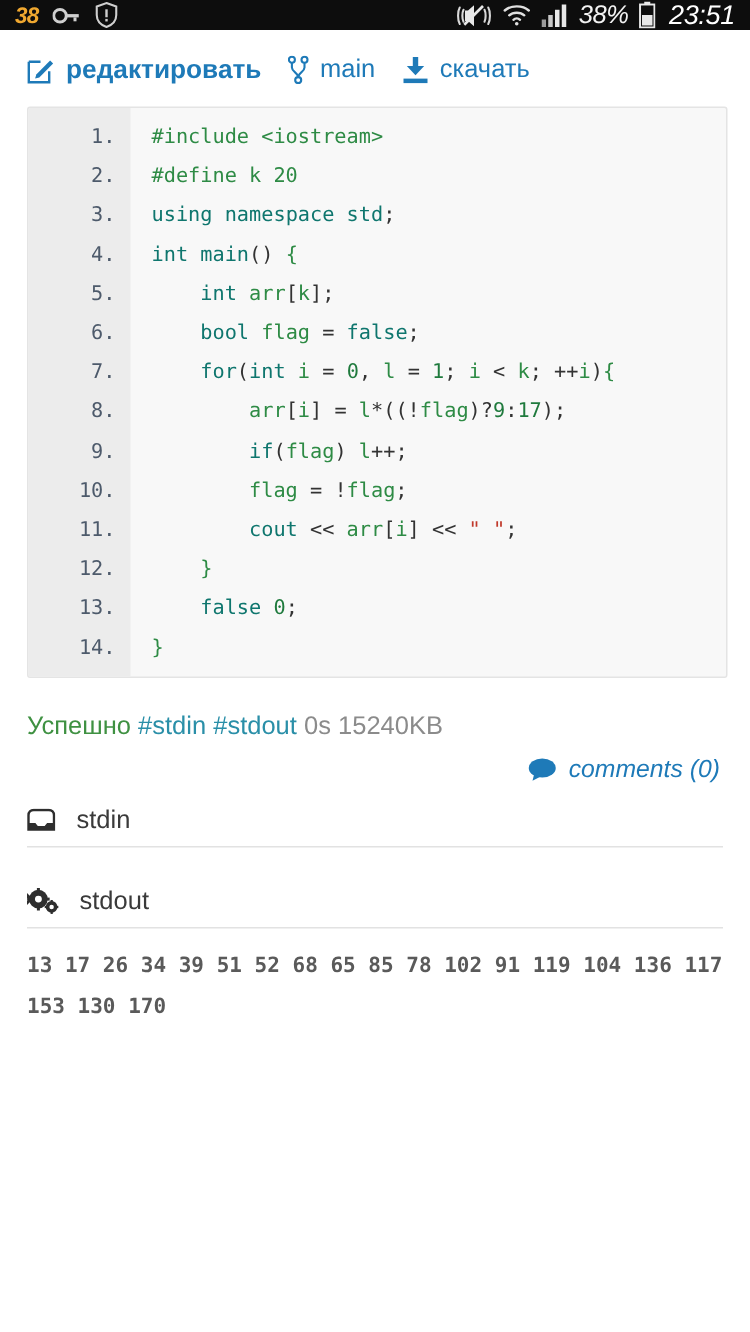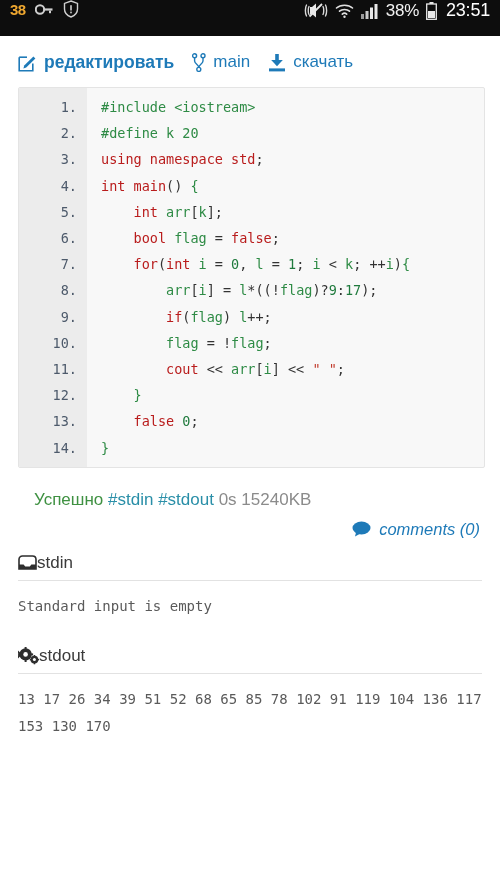--- a/index.html
+++ b/index.html
@@ -9,27 +9,28 @@
   body {
     width: 500px;
     height: 888px;
     background: #ffffff;
     font-family: "Liberation Sans", sans-serif;
     overflow: hidden;
   }
 
   
   .statusbar {
-    height: 36px;
+    height: 20px;
     background: #0d0d0d;
     display: flex;
-    align-items: flex-start;
+    align-items: center;
     padding: 0 10px;
     box-sizing: border-box;
     color: #e8e8e8;
+    font-style: italic;
   }
   .sb-left { display: flex; align-items: center; gap: 9px; }
   .sb-right { display: flex; align-items: center; gap: 7px; margin-left: auto; }
   .sb-count {
     color: #f0a830;
     font-size: 15px;
     font-weight: bold;
     letter-spacing: -0.5px;
   }
   .sb-pct { font-size: 17px; color: #f2f2f2; letter-spacing: -0.3px; }
@@ -78,30 +79,30 @@
     padding: 6px 10px 6px 0 !important;
     user-select: none;
     white-space: pre;
   }
   .codecol {
     padding: 6px 0 6px 14px !important;
     white-space: pre;
     color: #333333;
   }
   
-  .kw  { color: #b91c1c; }
+  .kw  { color: #0f766e; }
   .pp  { color: #2e8b45; }
   .grn { color: #2e8b45; }
   .num { color: #1f7a3d; }
   .str { color: #c0392b; }
   .brc { color: #2e8b45; }
 
   
   .resultline {
-    margin: 22px 18px 0 34px;
+    margin: 22px 18px 0 18px;
     font-size: 17px;
     color: #7a7a7a;
   }
   .ok { color: #3f9142; }
   .lnk { color: #2a8fa8; }
   .meta { color: #8b8b8b; }
 
   .comments-row {
     margin: 10px 20px 0 18px;
     display: flex;
@@ -111,39 +112,39 @@
     color: #1e7ab8;
     font-size: 16.5px;
     font-style: italic;
   }
 
   
   .io-section { margin: 14px 18px 0 18px; }
   .io-head {
     display: flex;
     align-items: center;
-    gap: 0;
+    gap: 14px;
     font-size: 17px;
     color: #3a3a3a;
     padding-bottom: 7px;
   }
   .io-rule {
     border: 0;
     border-top: 1px solid #e2e2e2;
     margin: 0 0 12px 0;
   }
   .io-body {
     font-family: "DejaVu Sans Mono", "Liberation Mono", monospace;
     font-size: 14px;
     line-height: 27px;
     color: #5a5a5a;
     white-space: pre-wrap;
     word-break: break-word;
   }
-  .stdout-body { color: #5a5a5a; }
+  .stdout-body { color: #5a5a5a; font-weight: bold; }
 </style>
 </head>
 <body>
 
 <div class="statusbar">
   <div class="sb-left">
     <span class="sb-count">38</span>
     <span class="sb-icon">
       <svg width="19" height="15" viewBox="0 0 19 15">
         <circle cx="5" cy="7.5" r="4.2" fill="none" stroke="#cfcfcf" stroke-width="2"></circle>
@@ -293,21 +294,20 @@
   <div class="io-head">
     <span class="tb-ico">
       <svg width="19" height="16" viewBox="0 0 19 16">
         <path d="M1 4.5 C1 2.4 2.4 1 4.5 1 H14.5 C16.6 1 18 2.4 18 4.5 V14 H1 Z" fill="none" stroke="#2e2e2e" stroke-width="1.6"></path>
         <path d="M1 9.6 H5.6 L7.2 11.6 H11.8 L13.4 9.6 H18 V14 H1 Z" fill="#2e2e2e"></path>
       </svg>
     </span>
     <span>stdin</span>
   </div>
   <hr class="io-rule">
-  <div class="io-body">Standard input is empty</div>
 </div>
 
 <div class="io-section" style="margin-top:26px">
   <div class="io-head">
     <span class="tb-ico">
       <svg width="21" height="18" viewBox="0 0 21 18">
         <g fill="#2e2e2e">
           <circle cx="7.6" cy="7.4" r="6.2"></circle>
           <rect x="6.6" y="0" width="2" height="15"></rect>
           <rect x="0.1" y="6.4" width="15" height="2"></rect>

